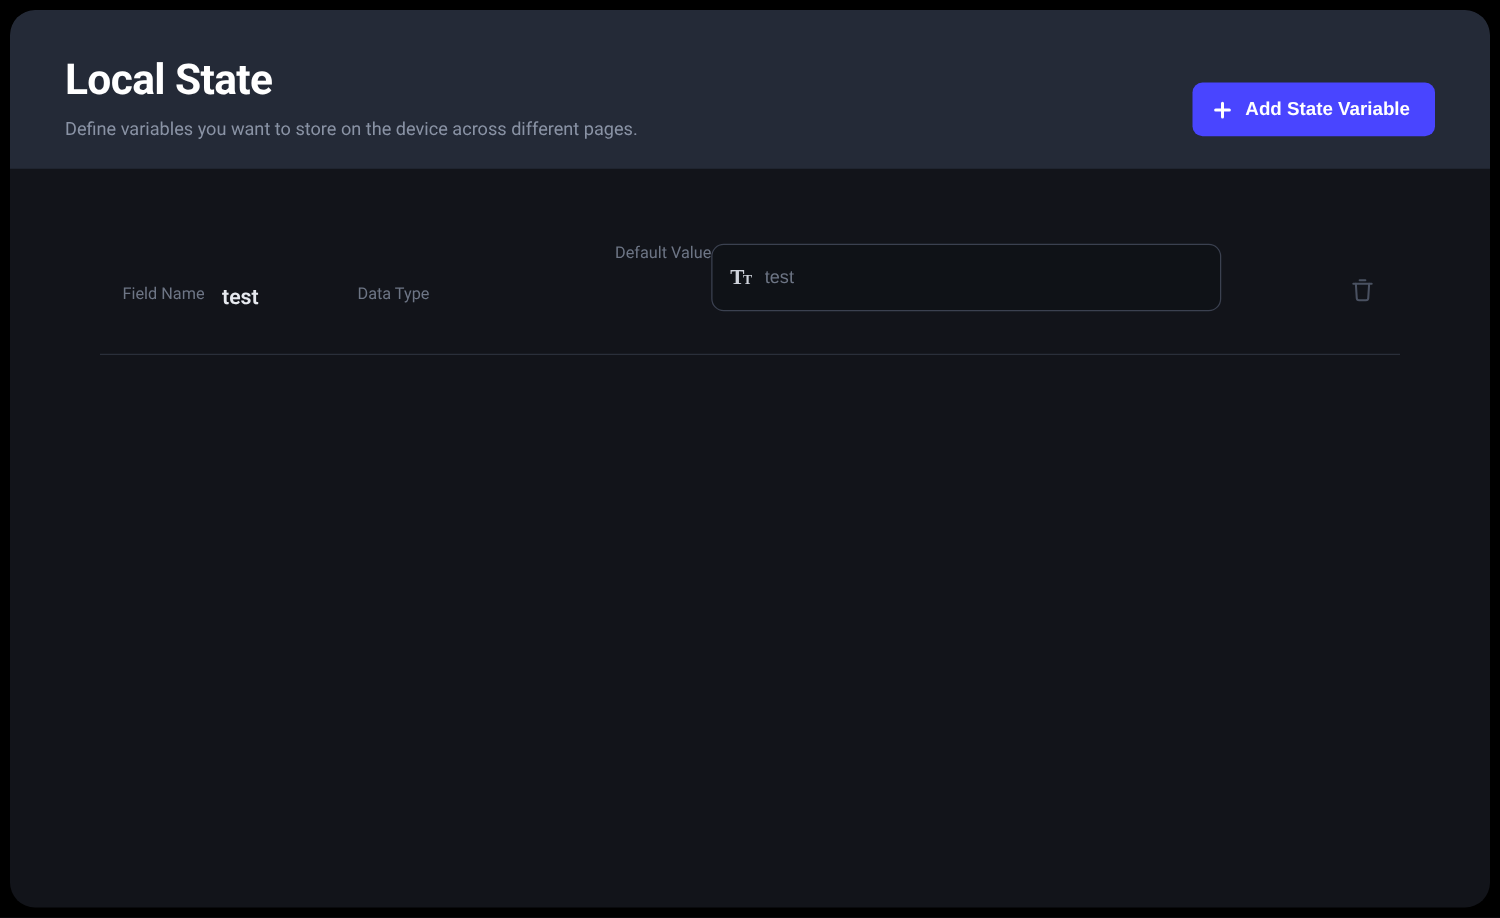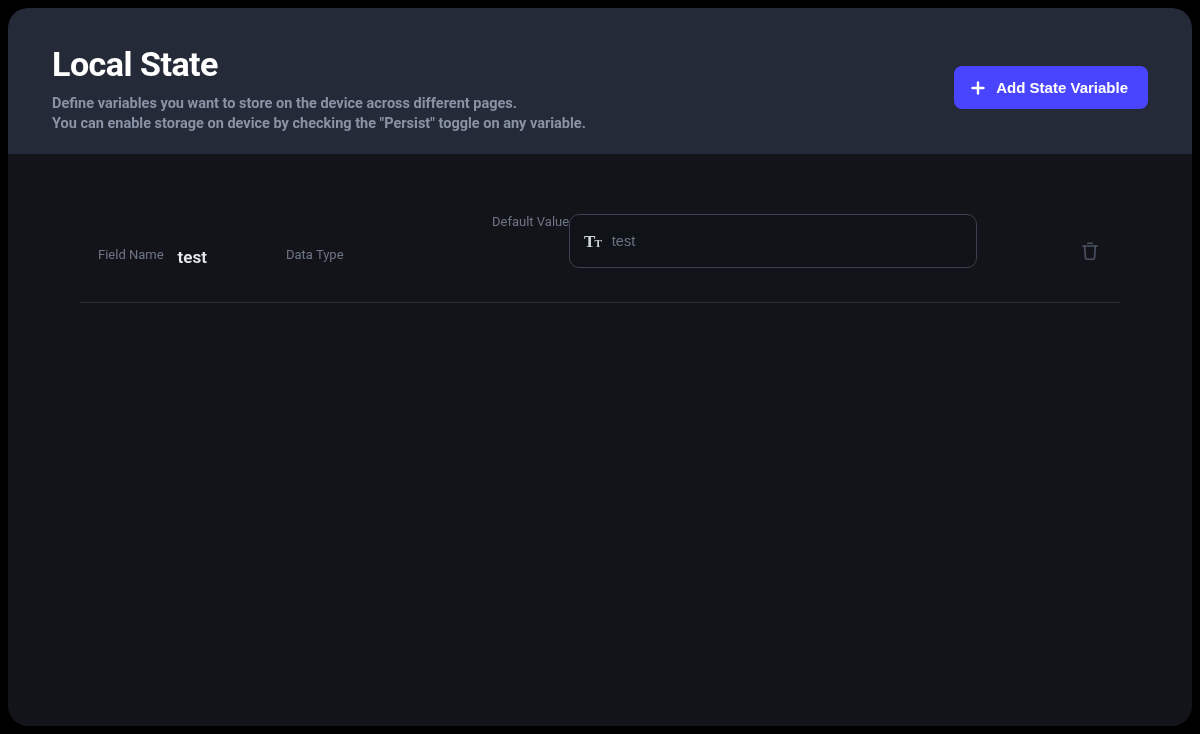--- a/index.html
+++ b/index.html
@@ -41,21 +41,21 @@
       color: #ffffff;
       font-size: 34px;
       font-weight: 700;
       letter-spacing: -0.5px;
       margin-bottom: 10px;
     }
     .subtitle {
       color: #8a93a5;
       font-size: 14.5px;
       line-height: 1.35;
-      font-weight: 700;
+      font-weight: 400;
     }
     .add-btn {
       background: #4945ff;
       color: #ffffff;
       border: none;
       border-radius: 8px;
       padding: 13px 20px 13px 16px;
       font-size: 15px;
       font-weight: 700;
       display: flex;
@@ -141,21 +141,20 @@
 </head>
 <body>
 
 <div class="panel">
 
   <div class="header">
     <div class="header-left">
       <div class="title">Local State</div>
       <div class="subtitle">
         <span>Define variables you want to store on the device across different pages.</span><br>
-        <span>You can enable storage on device by checking the "Persist" toggle on any variable.</span>
       </div>
     </div>
     <button class="add-btn">
       <span class="plus-icon">
         <svg width="16" height="16" viewBox="0 0 16 16" fill="none">
           <path d="M8 2.5V13.5M2.5 8H13.5" stroke="white" stroke-width="2.4" stroke-linecap="round"></path>
         </svg>
       </span>
       <span>Add State Variable</span>
     </button>

